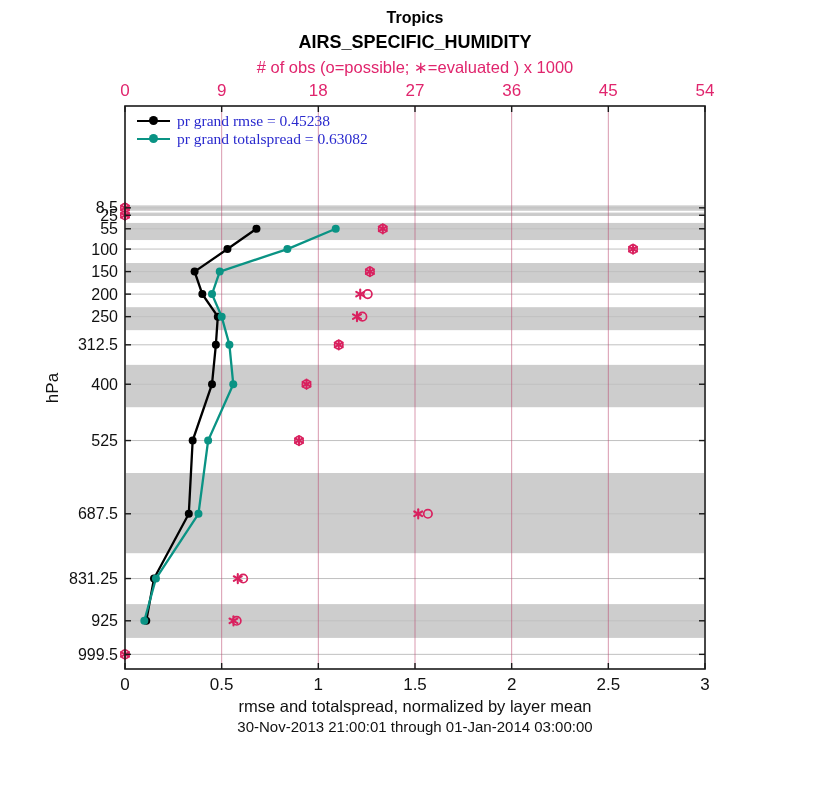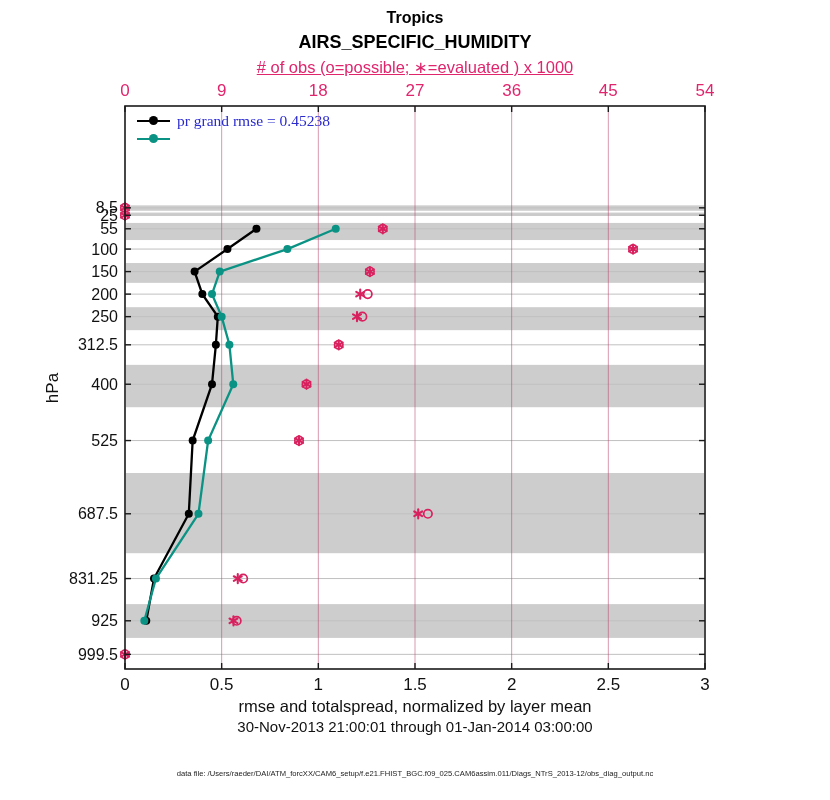--- a/index.html
+++ b/index.html
@@ -2,21 +2,21 @@
 <html><head>
 <meta charset="utf-8">
 <style>
   html,body{margin:0;padding:0;background:#ffffff;}
   body{font-family:"Liberation Sans","DejaVu Sans",sans-serif;}
   #figure{position:relative;width:830px;height:800px;background:#ffffff;overflow:hidden;}
   .abs{position:absolute;}
   .ctr{text-align:center;}
   #plot-title{left:125px;top:9px;width:580px;font-size:16px;font-weight:bold;color:#000;}
   #plot-subtitle{left:125px;top:32px;width:580px;font-size:18px;font-weight:bold;color:#000;}
-  #obs-axis-label{left:125px;top:58px;width:580px;font-size:16.5px;color:#e0256d;text-decoration:underline;}
+  #obs-axis-label{left:125px;top:58px;width:580px;font-size:16.5px;color:#e0256d;}
   #ylabel{left:28px;top:373px;width:60px;height:30px;transform:rotate(-90deg);transform-origin:center;font-size:17px;color:#111;text-align:center;}
   #legend{left:137px;top:112px;}
   .legend-row{display:flex;align-items:center;height:17px;margin-bottom:1px;font-family:Liberation Serif, serif;}
   .legend-sample{position:relative;width:33px;height:10px;margin-right:7px;}
   .legend-sample .ln{position:absolute;left:0;top:4px;width:33px;height:2.5px;}
   .legend-sample .dot{position:absolute;left:12px;top:0.5px;width:9px;height:9px;border-radius:50%;}
   .legend-label{font-size:15.5px;color:#2a2ace;white-space:nowrap;}
   #xlabel-line1{left:125px;top:697px;width:580px;font-size:16.5px;color:#111;}
   #xlabel-line2{left:125px;top:718px;width:580px;font-size:15px;color:#111;}
   #datafile{left:0px;top:769px;width:830px;font-size:7.6px;color:#222;letter-spacing:0px;}
@@ -220,20 +220,20 @@
         <span class="ln" style="background:#000000;"></span>
           <span class="dot" style="background:#000000;"></span>
       </span>
       <span class="legend-label">pr grand rmse = 0.45238</span>
     </div>
     <div class="legend-row">
       <span class="legend-sample">
         <span class="ln" style="background:#0a9384;"></span>
           <span class="dot" style="background:#0a9384;"></span>
       </span>
+      <span class="legend-label">pr grand totalspread = 0.63082</span>
     </div>
   </div>
 
   <div class="abs ctr" id="xlabel-line1">rmse and totalspread, normalized by layer mean</div>
   <div class="abs ctr" id="xlabel-line2">30-Nov-2013 21:00:01 through 01-Jan-2014 03:00:00</div>
-  <div class="abs ctr" id="datafile">data file: /Users/raeder/DAI/ATM_forcXX/CAM6_setup/f.e21.FHIST_BGC.f09_025.CAM6assim.011/Diags_NTrS_2013-12/obs_diag_output.nc</div>
 
 </div>
 
 </body></html>

